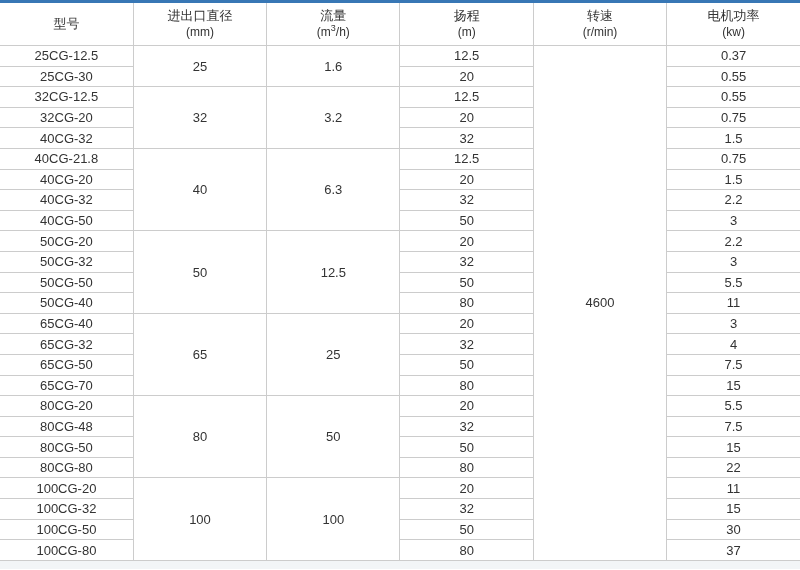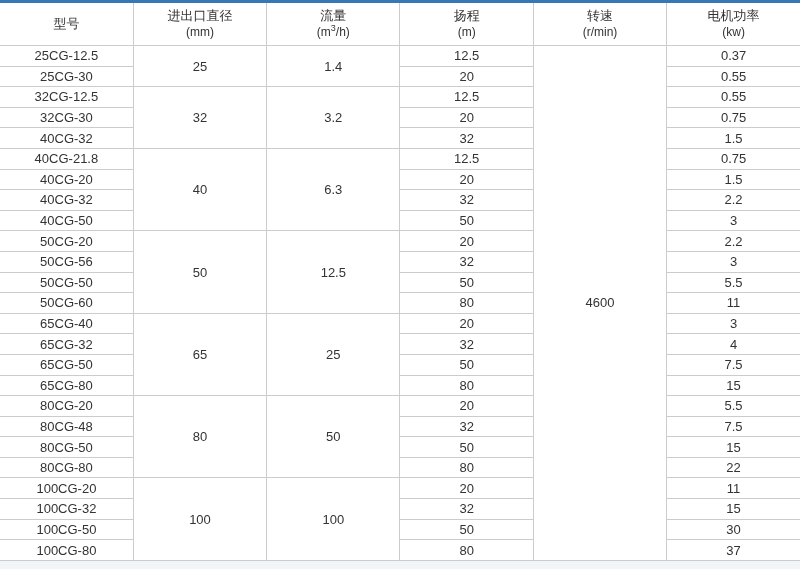--- a/index.html
+++ b/index.html
@@ -71,39 +71,39 @@
         <th>
           <div>电机功率</div>
           <div class="unit">(kw)</div>
         </th>
       </tr>
     </thead>
     <tbody>
         <tr>
           <td>25CG-12.5</td>
           <td rowspan="2">25</td>
-          <td rowspan="2">1.4</td>
+          <td rowspan="2">1.6</td>
           <td>12.5</td>
           <td rowspan="25">4600</td>
           <td>0.37</td>
         </tr>
         <tr>
           <td>25CG-30</td>
           <td>20</td>
           <td>0.55</td>
         </tr>
         <tr>
           <td>32CG-12.5</td>
           <td rowspan="3">32</td>
           <td rowspan="3">3.2</td>
           <td>12.5</td>
           <td>0.55</td>
         </tr>
         <tr>
-          <td>32CG-30</td>
+          <td>32CG-20</td>
           <td>20</td>
           <td>0.75</td>
         </tr>
         <tr>
           <td>40CG-32</td>
           <td>32</td>
           <td>1.5</td>
         </tr>
         <tr>
           <td>40CG-21.8</td>
@@ -128,31 +128,31 @@
           <td>3</td>
         </tr>
         <tr>
           <td>50CG-20</td>
           <td rowspan="4">50</td>
           <td rowspan="4">12.5</td>
           <td>20</td>
           <td>2.2</td>
         </tr>
         <tr>
-          <td>50CG-56</td>
+          <td>50CG-32</td>
           <td>32</td>
           <td>3</td>
         </tr>
         <tr>
           <td>50CG-50</td>
           <td>50</td>
           <td>5.5</td>
         </tr>
         <tr>
-          <td>50CG-60</td>
+          <td>50CG-40</td>
           <td>80</td>
           <td>11</td>
         </tr>
         <tr>
           <td>65CG-40</td>
           <td rowspan="4">65</td>
           <td rowspan="4">25</td>
           <td>20</td>
           <td>3</td>
         </tr>
@@ -160,21 +160,21 @@
           <td>65CG-32</td>
           <td>32</td>
           <td>4</td>
         </tr>
         <tr>
           <td>65CG-50</td>
           <td>50</td>
           <td>7.5</td>
         </tr>
         <tr>
-          <td>65CG-80</td>
+          <td>65CG-70</td>
           <td>80</td>
           <td>15</td>
         </tr>
         <tr>
           <td>80CG-20</td>
           <td rowspan="4">80</td>
           <td rowspan="4">50</td>
           <td>20</td>
           <td>5.5</td>
         </tr>

